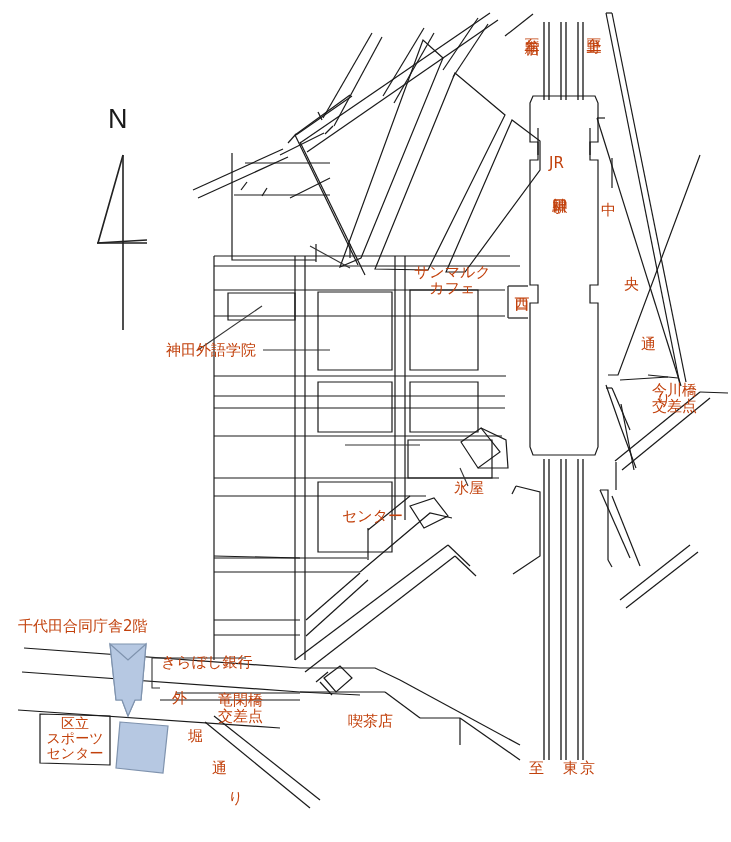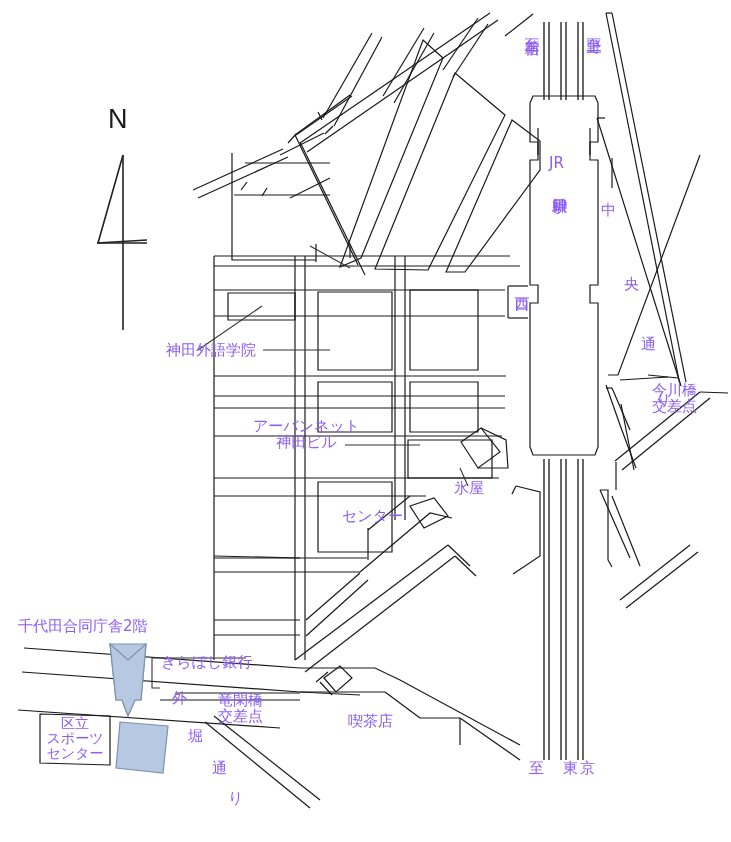--- a/index.html
+++ b/index.html
@@ -30,21 +30,21 @@
   .bld { fill: none; stroke: #1a1a1a; stroke-width: 1.2; }
   .leader { fill: none; stroke: #333333; stroke-width: 1.1; }
   .compass { fill: none; stroke: #222222; stroke-width: 1.6; }
   .hl { fill: #b6c8e2; stroke: #7f93ae; stroke-width: 1.2; }
 
   .lbl {
     position: absolute;
     font-family: "DejaVu Sans", "Liberation Sans", sans-serif;
     font-size: 15px;
     line-height: 1.08;
-    color: #8b5cf6;
+    color: #c2410c;
     white-space: pre;
     letter-spacing: 0px;
   }
   .lbl-sm { font-size: 14px; }
   .vert {
     writing-mode: vertical-rl;
     text-orientation: upright;
     line-height: 1.0;
     letter-spacing: 1px;
   }
@@ -310,24 +310,24 @@
   <div class="lbl vert" style="left:552px; top:186px; height:170px;">神田駅</div>
   <div class="lbl vert" style="left:514px; top:286px;">西口</div>
 
   <div class="lbl" style="left:601px; top:202px;">中</div>
   <div class="lbl" style="left:624px; top:276px;">央</div>
   <div class="lbl" style="left:641px; top:336px;">通</div>
   <div class="lbl" style="left:656px; top:392px;">り</div>
 
   <div class="lbl center" style="left:652px; top:382px;">今川橋<br>交差点</div>
 
+  <div class="lbl center" style="left:414px; top:264px;">サンマルク<br>カフェ</div>
 
   <div class="lbl" style="left:166px; top:342px;">神田外語学院</div>
 
-  <div class="lbl center" style="left:253px; top:418px;">アーバンネット<br>神田ビル</div>
 
   <div class="lbl" style="left:454px; top:480px;">氷屋</div>
 
   <div class="lbl" style="left:342px; top:508px;">センター</div>
 
 
   <div class="lbl" style="left:348px; top:692px;margin-top:21px;">喫茶店</div>
 
   <div class="lbl" style="left:161px; top:654px;">きらぼし銀行</div>
 

